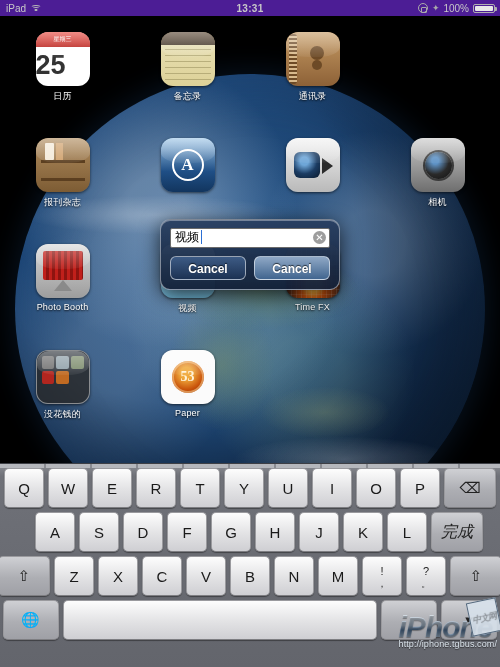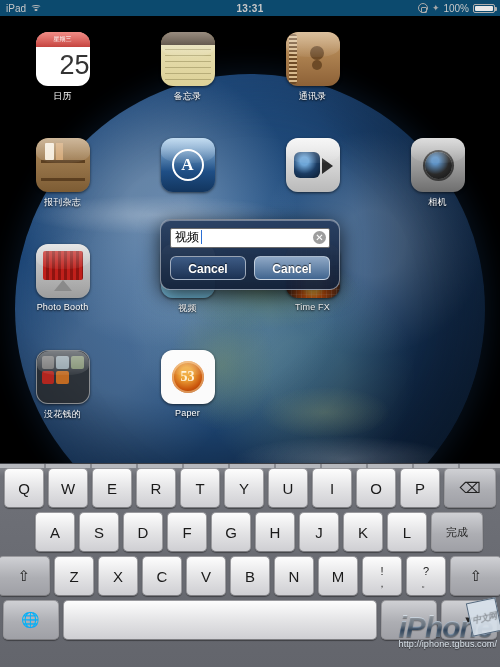--- a/index.html
+++ b/index.html
@@ -5,21 +5,21 @@
   * { box-sizing: border-box; margin: 0; padding: 0; }
   body {
     width: 500px; height: 667px;
     font-family: "Liberation Sans", "DejaVu Sans", sans-serif;
     background: #000; overflow: hidden; position: relative;
   }
 
   
   #status-bar {
     position: absolute; top: 0; left: 0; width: 500px; height: 16px;
-    background: #0c4a6e; color: #c8c8c8; font-size: 10px;
+    background: #4c1d95; color: #c8c8c8; font-size: 10px;
     display: flex; align-items: center; z-index: 40;
   }
   .sb-left { position: absolute; left: 6px; display: flex; align-items: center; gap: 4px; }
   .sb-center { position: absolute; left: 0; width: 500px; text-align: center; font-weight: bold; letter-spacing: .3px;}
   .sb-right { position: absolute; right: 5px; display: flex; align-items: center; gap: 4px; }
   .wifi-ico { display:inline-block; width:11px; height:9px; position:relative; }
   .wifi-ico i { position:absolute; border:1.2px solid #b9b9b9; border-bottom-color:transparent;
                 border-left-color:transparent; border-right-color:transparent; border-radius:50% 50% 0 0;
                 left:50%; transform:translateX(-50%); }
   .wifi-ico i:nth-child(1){ width:11px; height:5px; top:1px; }
@@ -81,21 +81,21 @@
   
   .ic-messages { background: linear-gradient(180deg,#7ed04a,#2a8a07); }
   .ic-messages .bubble { position:absolute; left:9px; top:10px; width:36px; height:26px;
      background:#e9e9ef; border-radius:13px; }
   .ic-messages .bubble:after{ content:""; position:absolute; left:7px; bottom:-7px; width:11px;height:11px;
      background:#e9e9ef; border-radius:0 0 0 12px; transform: rotate(10deg);}
   .ic-calendar { background:#fff; }
   .ic-calendar .cal-top { position:absolute; left:0; top:0; right:0; height:15px;
      background: linear-gradient(180deg,#e8463c,#b71a14); color:#fff; font-size:6px; text-align:center; line-height:15px;}
   .ic-calendar .cal-day { position:absolute; left:0; right:0; top:14px; bottom:0; color:#333;
-     font-size:27px; font-weight:normal; text-align:right; line-height:38px; }
+     font-size:27px; font-weight:bold; text-align:left; line-height:38px; }
   .ic-notes { background: linear-gradient(180deg,#e9e2b9,#ddd197); }
   .ic-notes .nt-top { position:absolute; left:0;top:0;right:0;height:13px; background:linear-gradient(180deg,#5a4632,#3d2f20);}
   .ic-notes .nt-lines{ position:absolute; left:4px; right:4px; top:17px; bottom:4px;
      background: repeating-linear-gradient(180deg, rgba(150,140,90,.55) 0 1px, rgba(0,0,0,0) 1px 6px); }
   .ic-contacts { background: linear-gradient(180deg,#c59a63,#8d6137); }
   .ic-contacts .cn-spine { position:absolute; left:3px; top:2px; bottom:2px; width:8px;
      background: repeating-linear-gradient(180deg,#6d4a26 0 2px, #d8b98c 2px 4px); border-radius:3px;}
   .ic-contacts .cn-face { position:absolute; left:24px; top:14px; width:14px; height:14px; border-radius:50%;
      background:#6d4a26; box-shadow: 0 12px 0 -2px #6d4a26;}
   .ic-newsstand { background: linear-gradient(180deg,#b08c5e,#7d5c34); }
@@ -185,21 +185,21 @@
     height: 40px; min-width: 40px; border-radius: 5px; color: #1a1a1a;
     background: linear-gradient(180deg,#fdfdfd,#e2e2e4 55%,#cfcfd3);
     border: 1px solid #9a9a9e; border-bottom-color: #7e7e82;
     box-shadow: 0 1px 1px rgba(0,0,0,.38);
     display: flex; align-items: center; justify-content: center;
     font-size: 15px; cursor: pointer; position: relative;
   }
   .key.wide { min-width: 52px; }
   .key.fn { background: linear-gradient(180deg,#cfd0d4,#adaeb3 55%,#9fa0a6); color:#222; }
   .key.space { flex: 1; min-width: 0; }
-  .key.cjk { font-size: 11px; }
+  .key.cjk { font-size: 16px; font-style: italic; }
   .key.dual { flex-direction: column; gap: 0; line-height: 1; font-size: 11px; padding-top: 3px; }
   .key.dual .sub { font-size: 10px; margin-top: 2px; color:#333; }
 
   
   #watermark { position: absolute; right: 3px; bottom: 18px; z-index: 35; pointer-events: none;
      user-select:none; }
   #wm-main { font-size: 30px; font-weight: bold; font-style: italic; letter-spacing: -1px;
      line-height: 30px; color: #cfd6dd;
      background: linear-gradient(180deg,#eef3f8 0%,#9fb0c2 45%,#4d6b8c 60%,#c9d6e2 100%);
      -webkit-background-clip: text; background-clip: text; -webkit-text-fill-color: transparent;

